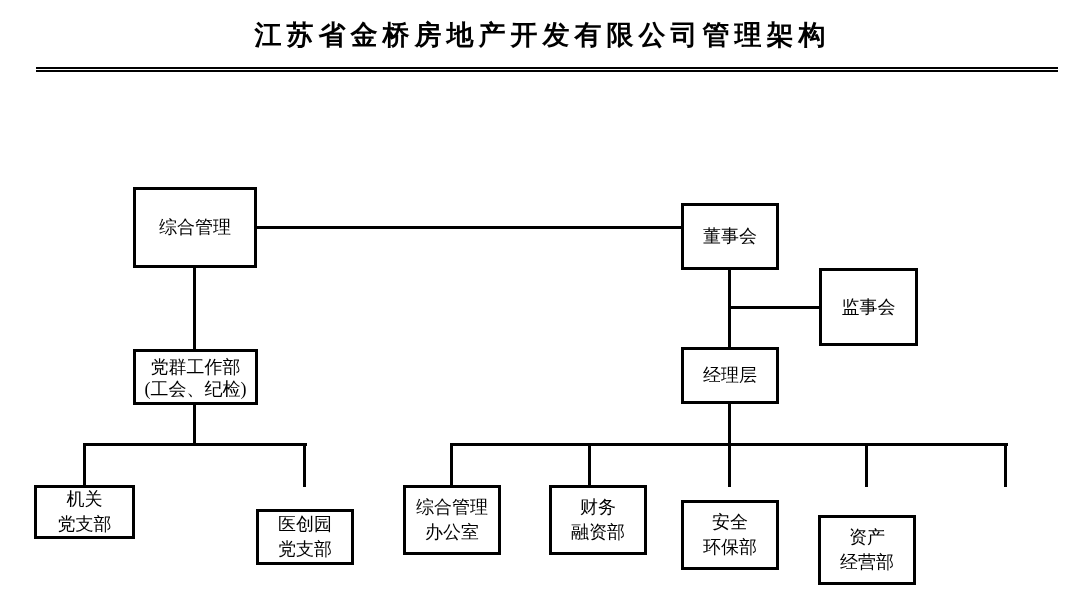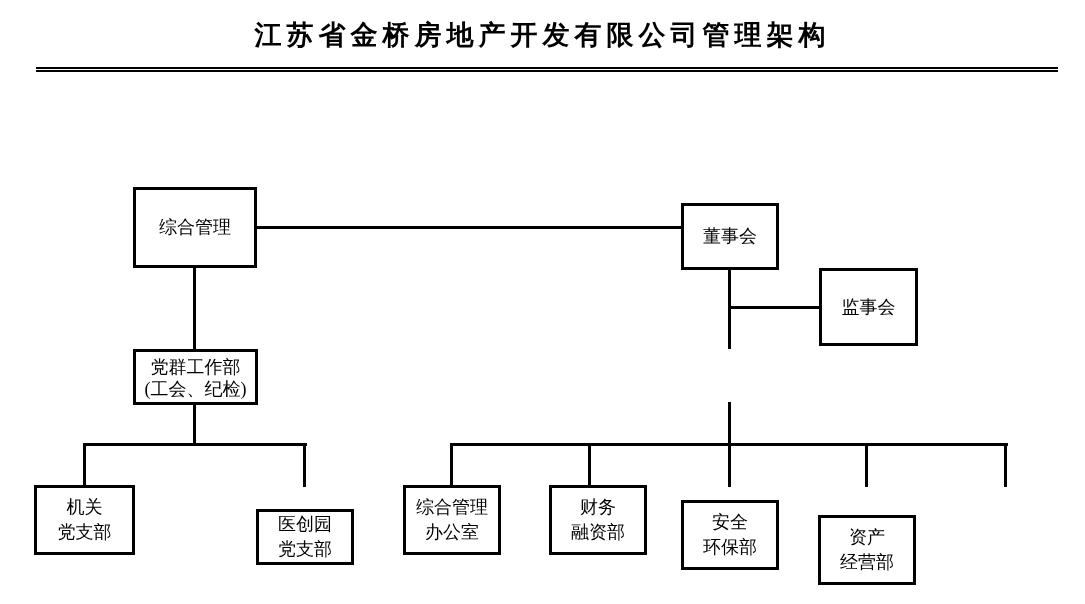--- a/index.html
+++ b/index.html
@@ -77,22 +77,25 @@
 
   <div class="node" style="left:819px;top:268px;width:99px;height:78px;">
     <span class="lbl">监事会</span>
   </div>
 
   <div class="node" style="left:133px;top:349px;width:125px;height:56px;">
     <span class="lbl">党群工作部</span>
     <span class="note">(工会、纪检)</span>
   </div>
 
+  <div class="node" style="left:681px;top:347px;width:98px;height:57px;">
+    <span class="lbl">经理层</span>
+  </div>
 
-  <div class="node" style="left:34px;top:485px;width:101px;height:70px;font-family:Liberation Serif, serif;">
+  <div class="node" style="left:34px;top:485px;width:101px;height:54px;font-family:Liberation Serif, serif;">
     <span class="lbl">机关</span>
     <span class="lbl">党支部</span>
   </div>
 
   <div class="node" style="left:256px;top:485px;width:98px;height:56px;margin-top:24px;">
     <span class="lbl">医创园</span>
     <span class="lbl">党支部</span>
   </div>
 
   <div class="node" style="left:403px;top:485px;width:98px;height:70px;">

